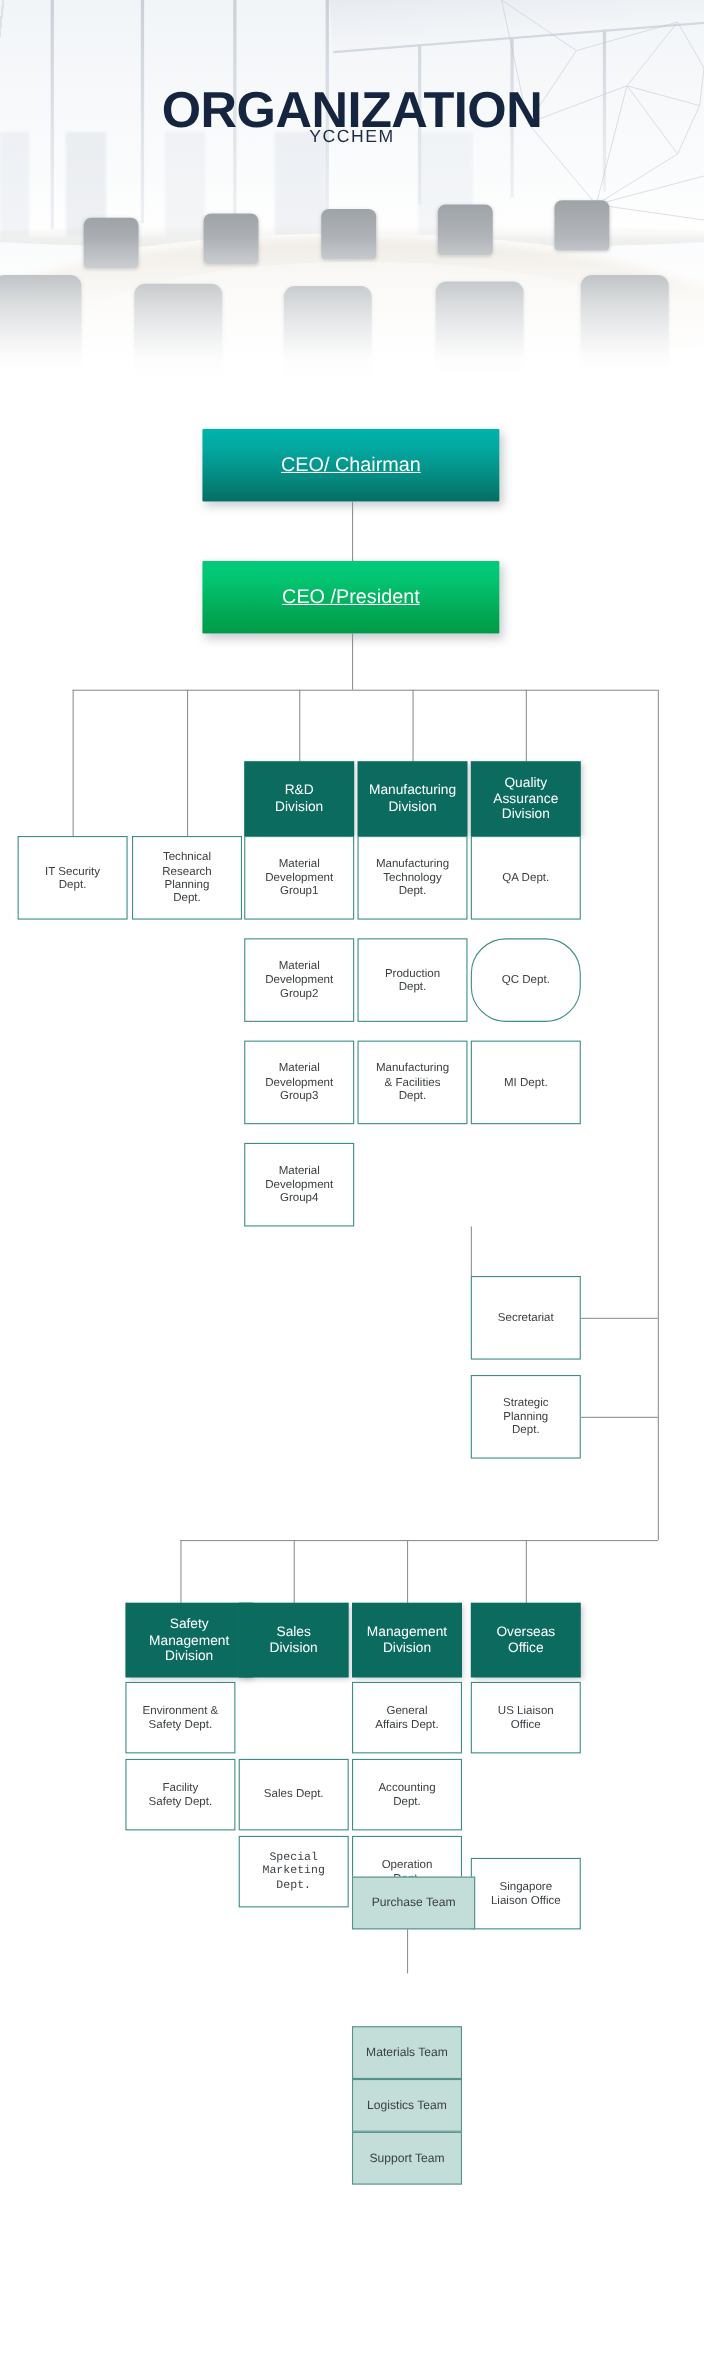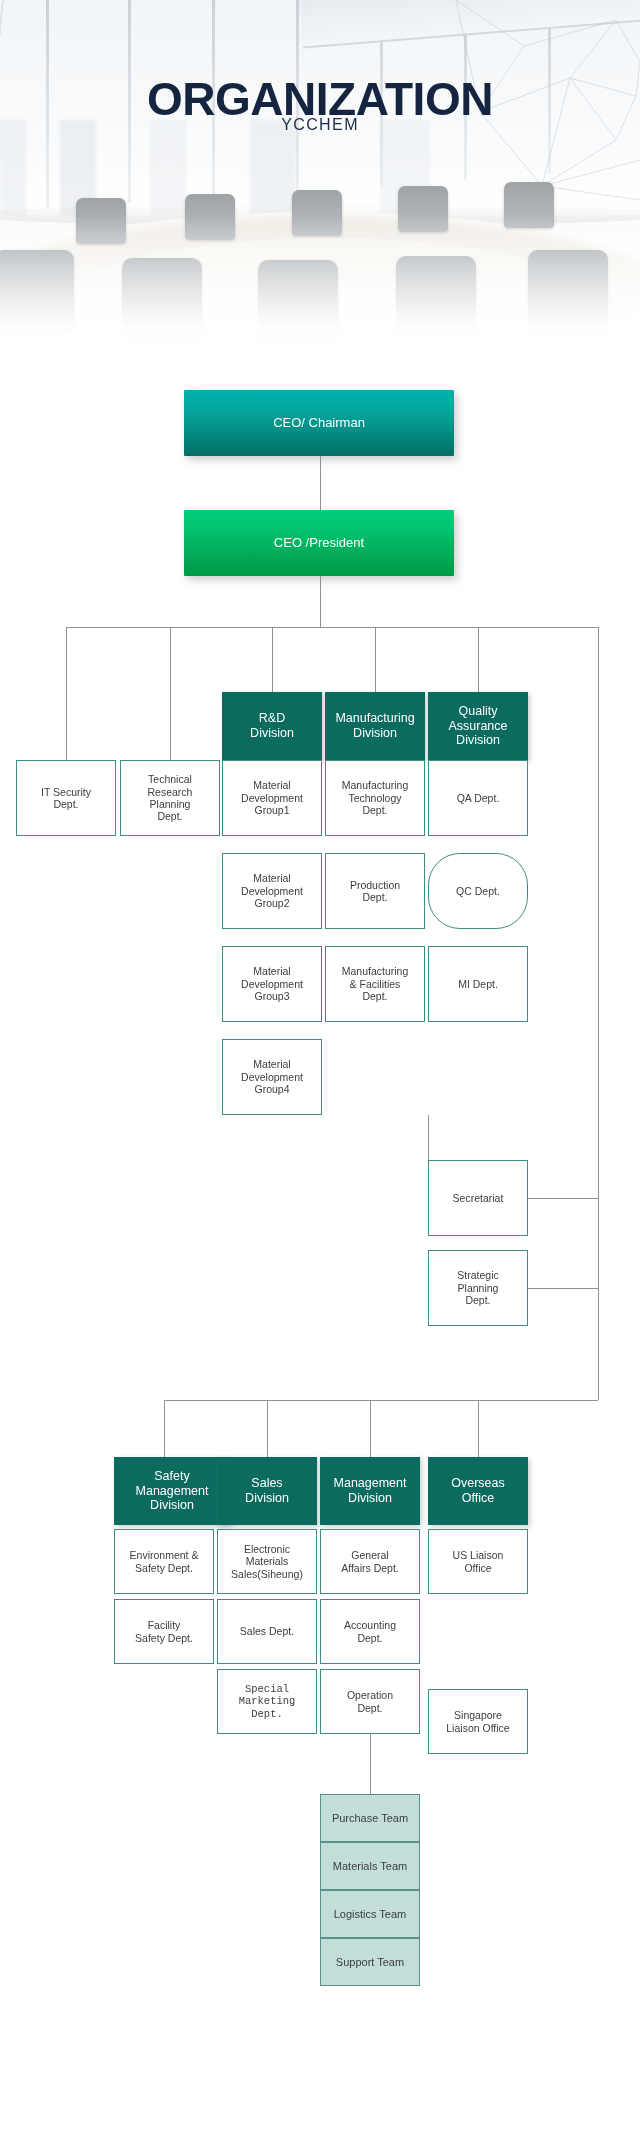--- a/index.html
+++ b/index.html
@@ -119,23 +119,24 @@
     align-items: center;
     justify-content: center;
     text-align: center;
     line-height: 1.18;
     white-space: pre-line;
   }
 
   
   .exec {
     color: #ffffff;
-    font-size: 13px;
+    font-size: 18px;
     border-radius: 1px;
     box-shadow: 3px 4px 9px rgba(120,128,136,0.40);
+    text-decoration: underline;
   }
   .exec.chairman {
     background: linear-gradient(to bottom, #00b3ac 0%, #03a79f 28%, #04867c 72%, #046e62 100%);
   }
   .exec.president {
     background: linear-gradient(to bottom, #00cc7a 0%, #03c471 26%, #02a855 72%, #009a47 100%);
   }
 
   
   .division {
@@ -299,41 +300,38 @@
     <div class="node division" style="left:320px; top:1457px; width:100px; height:68px;">Management
 Division</div>
     <div class="node division" style="left:428px; top:1457px; width:100px; height:68px;">Overseas
 Office</div>
 
     <div class="node dept" style="left:114px; top:1529px; width:100px; height:65px;">Environment &amp;
 Safety Dept.</div>
     <div class="node dept" style="left:114px; top:1599px; width:100px; height:65px;">Facility
 Safety Dept.</div>
 
-    <div class="node dept" style="left:217px; top:1529px; width:100px; height:65px;">Electronic
-Materials
-Sales(Siheung)</div>
     <div class="node dept" style="left:217px; top:1599px; width:100px; height:65px;">Sales Dept.</div>
     <div class="node dept" style="left:217px; top:1669px; width:100px; height:65px;font-family:Liberation Mono, monospace;">Special
 Marketing
 Dept.</div>
 
     <div class="node dept" style="left:320px; top:1529px; width:100px; height:65px;">General
 Affairs Dept.</div>
     <div class="node dept" style="left:320px; top:1599px; width:100px; height:65px;">Accounting
 Dept.</div>
     <div class="node dept" style="left:320px; top:1669px; width:100px; height:65px;">Operation
 Dept.</div>
 
     <div class="node dept" style="left:428px; top:1529px; width:100px; height:65px;">US Liaison
 Office</div>
     <div class="node dept" style="left:428px; top:1689px; width:100px; height:65px;">Singapore
 Liaison Office</div>
 
     <div class="line vline" style="left:370px; top:1734px; height:60px;"></div>
 
-    <div class="node team" style="left:320px; top:1794px; width:100px; height:48px;">Purchase Team</div>
+    <div class="node team" style="left:320px; top:1706px; width:112px; height:48px;">Purchase Team</div>
     <div class="node team" style="left:320px; top:1842px; width:100px; height:48px;">Materials Team</div>
     <div class="node team" style="left:320px; top:1890px; width:100px; height:48px;">Logistics Team</div>
     <div class="node team" style="left:320px; top:1938px; width:100px; height:48px;">Support Team</div>
 
   </div>
 </div>
 
 </body></html>

